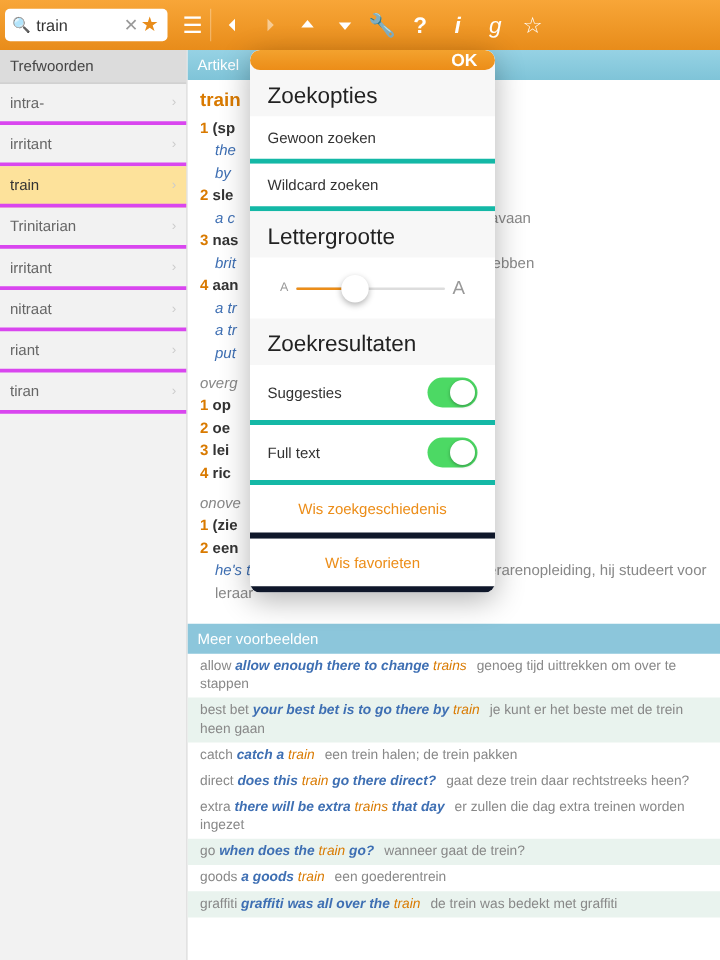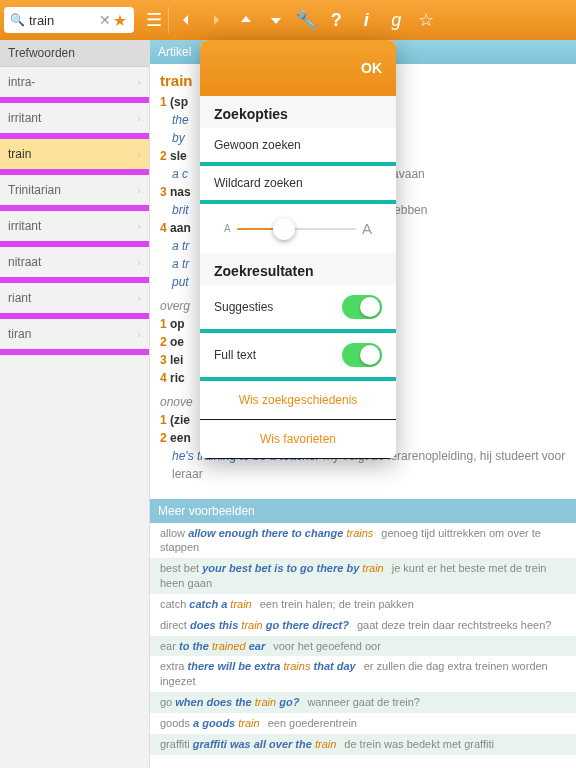--- a/index.html
+++ b/index.html
@@ -14,21 +14,21 @@
     .star-icon { color: #e88c1a; font-size: 16px; margin-left: 2px; }
     .settings-btn { color: #fff; font-size: 18px; margin: 0 4px; }
     .sep { width: 1px; height: 26px; background: rgba(255,255,255,0.3); margin: 0 2px; }
     .tbtn { width: 30px; height: 30px; display: flex; align-items: center; justify-content: center; color: #fff; font-size: 18px; cursor: pointer; }
     .tbtn svg { fill: #fff; }
     
     
     .layout { display: flex; height: calc(100% - 40px); }
     .sidebar { width: 150px; background: #f2f2f2; border-right: 1px solid #ddd; }
     .sidebar-header { background: #dcdcdc; padding: 6px 8px; font-size: 12px; color: #444; border-bottom: 1px solid #ccc; }
-    .sidebar-item { padding: 8px 8px; font-size: 12px; color: #666; border-bottom: 6px solid #d946ef; display: flex; justify-content: space-between; align-items: center; cursor: pointer; }
+    .sidebar-item { padding: 8px 8px; font-size: 12px; color: #666; border-bottom: 3px solid #d946ef; display: flex; justify-content: space-between; align-items: center; cursor: pointer; }
     .sidebar-item.active { background: #fde29b; color: #333; }
     .chev { color: #ccc; font-size: 11px; }
     
     
     .content { flex: 1; overflow: hidden; position: relative; }
     .article-header { background: linear-gradient(#96d2e4,#7fc4d8); color: #fff; font-size: 12px; padding: 5px 8px; }
     .article-body { padding: 6px 10px; font-size: 12px; color: #333; line-height: 1.5; }
     .headword { color: #d97a00; font-weight: bold; font-size: 15px; }
     .num { color: #d97a00; font-weight: bold; }
     .meaning { color: #333; }
@@ -40,33 +40,33 @@
     .ex-row.alt { background: #e9f3ee; }
     .key-gray { color: #888; }
     .ex-blue { color: #3e6fb3; font-style: italic; }
     .ex-blue b { font-weight: bold; }
     .ex-orange { color: #d97a00; font-style: italic; margin-top: 32px; }
     .trans { color: #888; margin-left: 8px; }
     
     
     .popover { position: absolute; top: 40px; left: 200px; width: 196px; background: #f7f7f7; border-radius: 8px; box-shadow: 0 6px 24px rgba(0,0,0,0.3); overflow: hidden; z-index: 10; }
     .pop-arrow { position: absolute; top: -7px; left: 82px; width: 14px; height: 14px; background: #f09a1f; transform: rotate(45deg); }
-    .pop-header { background: linear-gradient(#f3a22e,#ec8d18); color: #fff; text-align: right; padding: 20px 14px; font-size: 14px; font-weight: bold; position: relative; }
-    .pop-section-title { padding: 10px 14px 6px; font-size: 14px; font-weight: bold; color: #222; background: #f7f7f7; }
+    .pop-header { background: linear-gradient(#f3a22e,#ec8d18); color: #fff; text-align: right; padding: 0 14px; font-size: 14px; font-weight: bold; position: relative; border-radius: 15px; }
+    .pop-section-title { padding: 10px 14px 6px; font-size: 18px; font-weight: normal; color: #222; background: #f7f7f7; }
     .pop-row { padding: 10px 14px; font-size: 12px; color: #333; background: #fff; border-bottom: 4px solid #14b8a6; display: flex; justify-content: space-between; align-items: center; }
     .check { color: #ec8d18; font-size: 14px; }
     .slider-row { padding: 16px 18px; background: #fff; display: flex; align-items: center; }
     .slider-track { flex: 1; height: 2px; background: #ddd; position: relative; border-radius: 2px; }
     .slider-fill { position: absolute; left: 0; width: 40%; height: 2px; background: #ec8d18; border-radius: 2px; }
     .slider-thumb { position: absolute; left: 40%; top: 50%; transform: translate(-50%,-50%); width: 22px; height: 22px; background: #fff; border-radius: 50%; box-shadow: 0 2px 5px rgba(0,0,0,0.3); }
     .slider-letter { font-size: 10px; color: #999; margin: 0 6px; }
     .slider-letter.big { font-size: 15px; }
     .toggle { width: 40px; height: 24px; background: #4cd964; border-radius: 12px; position: relative; }
     .toggle::after { content: ''; position: absolute; right: 2px; top: 2px; width: 20px; height: 20px; background: #fff; border-radius: 50%; box-shadow: 0 1px 3px rgba(0,0,0,0.3); }
-    .pop-action { padding: 12px; text-align: center; color: #ec8d18; font-size: 12px; background: #fff; border-bottom: 1px solid #0f172a; }
+    .pop-action { padding: 12px; text-align: center; color: #ec8d18; font-size: 12px; background: #fff; border-bottom: 5px solid #0f172a; }
   </style>
 </head>
 <body>
 
 <div class="toolbar">
   <div class="search-box">
     <span class="search-icon">🔍</span>
     <input class="search-input" value="train" style="">
     <span class="clear-icon">✕</span>
     <span class="star-icon">★</span>
@@ -171,39 +171,39 @@
       <div><span class="num">2</span> <b class="meaning">een</b></div>
       <div style="margin-left:12px"><span class="ex-it-blue">he's training to be a teacher</span> <span style="color:#888">my voigt de lerarenopleiding, hij studeert voor leraar</span></div>
     </div>
 
     <div class="ex-section-header">Meer voorbeelden</div>
     <div id="examples">
         <div class="ex-row"><span class="key-gray">allow</span> <span class="ex-blue"><b>allow enough there to change</b></span> <span class="ex-orange">trains</span><span class="trans">genoeg tijd uittrekken om over te stappen</span></div>
         <div class="ex-row alt"><span class="key-gray">best bet</span> <span class="ex-blue"><b>your best bet is to go there by</b></span> <span class="ex-orange">train</span><span class="trans">je kunt er het beste met de trein heen gaan</span></div>
         <div class="ex-row"><span class="key-gray">catch</span> <span class="ex-blue"><b>catch a</b></span> <span class="ex-orange">train</span><span class="trans">een trein halen; de trein pakken</span></div>
         <div class="ex-row"><span class="key-gray">direct</span> <span class="ex-blue"><b>does this</b></span> <span class="ex-orange">train</span><span class="ex-blue"><b> go there direct?</b></span><span class="trans">gaat deze trein daar rechtstreeks heen?</span></div>
-        <div class="ex-row alt"><span class="key-gray">ear</span> <span class="ex-blue"><b>to the</b></span> <span class="ex-orange">trained</span><span class="ex-blue"><b> ear</b></span><span class="trans">voor het geoefend oor</span></div>
         <div class="ex-row"><span class="key-gray">extra</span> <span class="ex-blue"><b>there will be extra</b></span> <span class="ex-orange">trains</span><span class="ex-blue"><b> that day</b></span><span class="trans">er zullen die dag extra treinen worden ingezet</span></div>
         <div class="ex-row alt"><span class="key-gray">go</span> <span class="ex-blue"><b>when does the</b></span> <span class="ex-orange">train</span><span class="ex-blue"><b> go?</b></span><span class="trans">wanneer gaat de trein?</span></div>
         <div class="ex-row"><span class="key-gray">goods</span> <span class="ex-blue"><b>a goods</b></span> <span class="ex-orange">train</span><span class="trans">een goederentrein</span></div>
         <div class="ex-row alt"><span class="key-gray">graffiti</span> <span class="ex-blue"><b>graffiti was all over the</b></span> <span class="ex-orange">train</span><span class="trans">de trein was bedekt met graffiti</span></div>
       </div>
   </div>
 </div>
 
 <div class="popover">
   <div class="pop-arrow"></div>
   <div class="pop-header">OK</div>
   <div class="pop-section-title">Zoekopties</div>
   <div class="pop-row">
       <span>Gewoon zoeken</span>
     </div>
   <div class="pop-row">
       <span>Wildcard zoeken</span>
     </div>
+  <div class="pop-section-title">Lettergrootte</div>
   <div class="slider-row">
     <span class="slider-letter">A</span>
     <div class="slider-track">
         <div class="slider-fill"></div>
         <div class="slider-thumb"></div>
       </div>
     <span class="slider-letter big">A</span>
   </div>
   <div class="pop-section-title">Zoekresultaten</div>
   <div class="pop-row">

